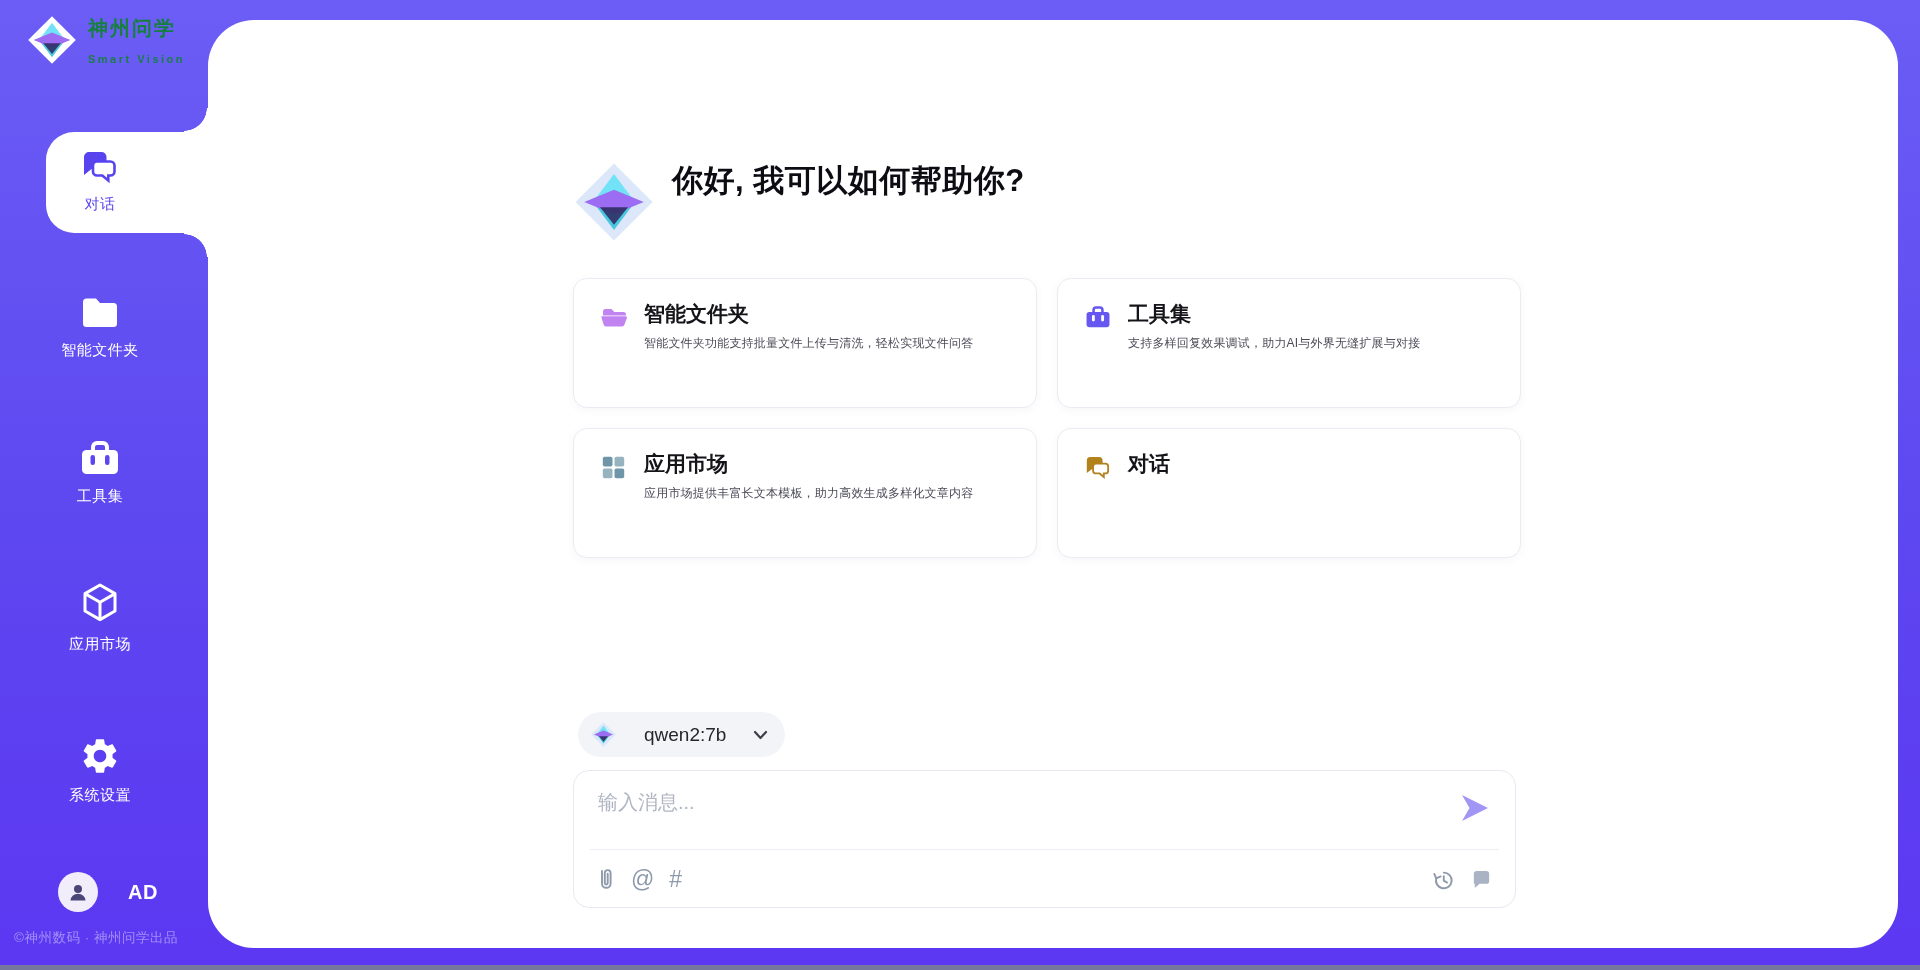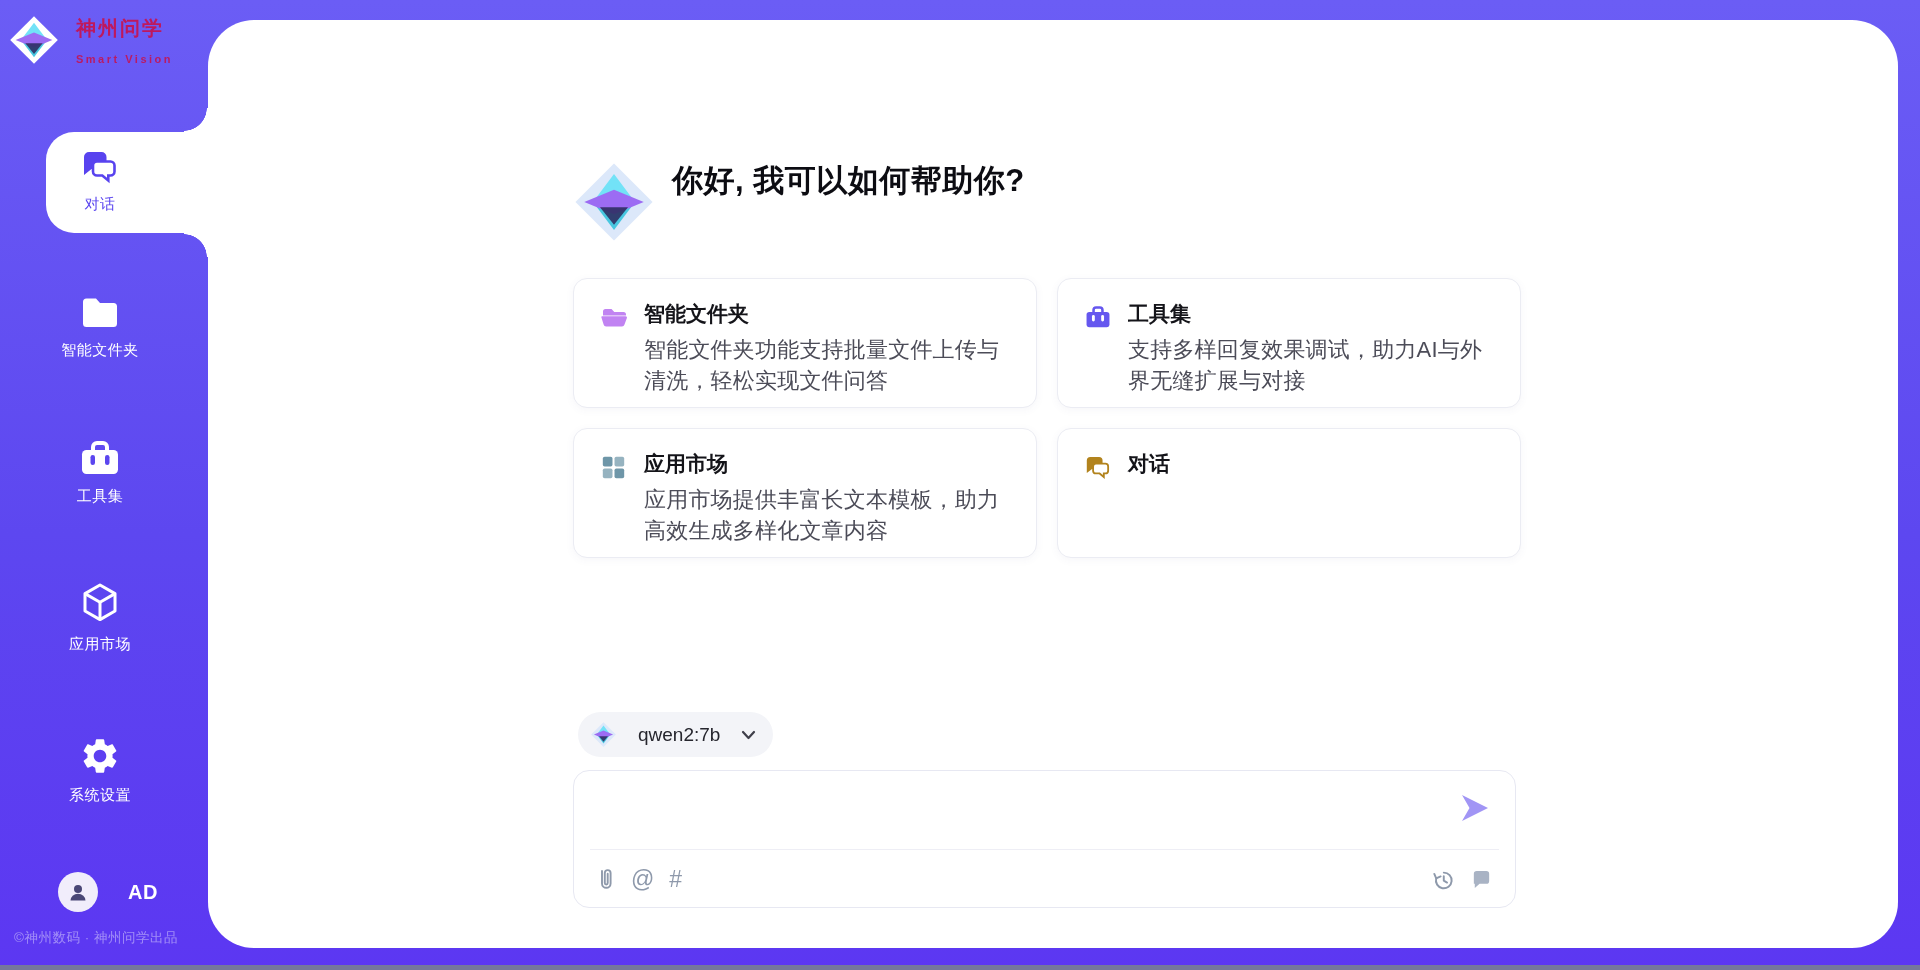--- a/index.html
+++ b/index.html
@@ -7,21 +7,21 @@
     width:1920px;height:970px;position:relative;overflow:hidden;
     background:linear-gradient(180deg,#6b5df5 0%,#5d47f0 55%,#5c37f2 100%);
     font-family:"Liberation Sans","DejaVu Sans",sans-serif;
     -webkit-font-smoothing:antialiased;
   }
   
   .panel{position:absolute;left:208px;top:20px;width:1690px;height:928px;background:#fff;border-radius:46px;}
   .bottom-strip{position:absolute;left:0;bottom:0;width:100%;height:5px;background:#75779c;}
 
   
-  .brand{position:absolute;left:8px;top:14px;display:flex;align-items:center;gap:16px;color:#be185d;z-index:2}
+  .brand{position:absolute;left:26px;top:14px;display:flex;align-items:center;gap:10px;color:#15803d;z-index:2}
   .brand-text{display:flex;flex-direction:column}
   .brand-name{font-size:20px;font-weight:700;letter-spacing:2px}
   .brand-sub{font-size:11px;letter-spacing:2.5px;margin-top:11px;font-weight:600;opacity:.95}
 
   .bump{position:absolute;left:46px;top:132px;width:162px;height:101px;background:#fff;border-radius:28px 0 0 28px;z-index:1}
   .inv{position:absolute;width:24px;height:24px;z-index:1}
   .inv-top{left:184px;top:108px;background:radial-gradient(circle at 0 0,transparent 22.5px,#fff 23px);}
   .inv-bottom{left:184px;top:233px;background:radial-gradient(circle at 0 100%,transparent 22.5px,#fff 23px);}
 
   .nav-item{position:absolute;left:22px;width:156px;display:flex;flex-direction:column;align-items:center;gap:9px;color:#fff;cursor:pointer;z-index:3}
@@ -41,25 +41,25 @@
   
   .hero{position:absolute;left:572px;top:160px;display:flex;align-items:flex-start;gap:16px;z-index:2}
   .hero-title{font-size:31px;font-weight:800;color:#0c0c12;letter-spacing:.5px}
 
   
   .cards{position:absolute;left:573px;top:278px;display:grid;grid-template-columns:464px 464px;grid-auto-rows:130px;gap:20px;z-index:2}
   .card{background:#fff;border:1px solid #ebecf3;border-radius:14px;box-shadow:0 2px 8px rgba(80,80,140,.05);
         padding:22px 26px;box-sizing:border-box;display:grid;grid-template-columns:44px 1fr;cursor:pointer}
   .card-icon{margin-top:3px}
   .card-title{font-size:21px;font-weight:800;color:#141419;line-height:1.25}
-  .card-desc{margin-top:8px;font-size:22px;color:#4c4c58;line-height:1.38;letter-spacing:.2px;max-width:376px}
+  .card-desc{margin-top:8px;font-size:12px;color:#4c4c58;line-height:1.38;letter-spacing:.2px;max-width:376px}
 
   
   .model-pill{position:absolute;left:578px;top:712px;height:45px;padding:0 17px 0 12px;border-radius:23px;background:#f3f4f8;
-              display:flex;align-items:center;gap:21px;cursor:pointer;z-index:2}
+              display:flex;align-items:center;gap:27px;cursor:pointer;z-index:2}
   .model-name{font-size:19px;color:#26262e}
 
   
   .composer{position:absolute;left:573px;top:770px;width:943px;height:138px;background:#fff;border:1.5px solid #e7e8f2;
             border-radius:16px;box-sizing:border-box;z-index:2}
   .composer textarea{position:absolute;left:22px;top:16px;width:850px;height:54px;border:none;outline:none;resize:none;
             font-size:20px;font-family:inherit;color:#33333d;background:transparent}
   .composer textarea::placeholder{color:#b0b5c3}
   .send{position:absolute;right:24px;top:22px;width:32px;height:30px;cursor:pointer}
   .divider{position:absolute;left:16px;right:16px;top:78px;height:1px;background:#eeeef5}
@@ -218,20 +218,21 @@
     <polygon points="7,24 24,17 41,24 24,31" fill="#9c6cf3"></polygon>
     <polygon points="16,27 32,27 24,37" fill="#2f2f63" opacity="0.9"></polygon>
   </svg>
   <span class="model-name">qwen2:7b</span>
   <svg width="15" height="10" viewBox="0 0 15 10">
     <polyline points="2,2 7.5,8 13,2" fill="none" stroke="#3f3f4a" stroke-width="2.2" stroke-linecap="round" stroke-linejoin="round"></polyline>
   </svg>
 </div>
 
 <div class="composer">
+  <textarea placeholder="输入消息..." style=""></textarea>
 
   <svg class="send" viewBox="0 0 32 30">
     <path d="M3 2 L29 15 L3 28 L10.5 15 Z" fill="#a195f5"></path>
   </svg>
 
   <div class="divider"></div>
 
   <div class="toolbar">
     <svg width="20" height="27" viewBox="0 0 20 27">
       <path d="M6 5 V17.5 a4.3 4.3 0 0 0 8.6 0 V7 a2.9 2.9 0 0 0 -5.8 0 v10 a1.45 1.45 0 0 0 2.9 0 V7.8" fill="none" stroke="#8e99ab" stroke-width="1.9" stroke-linecap="round"></path>

